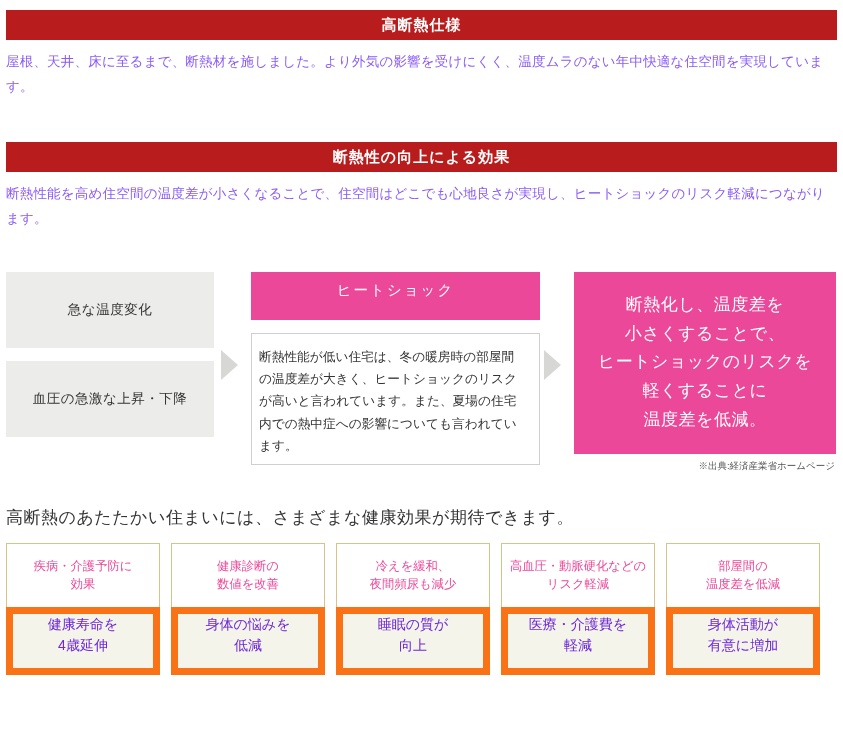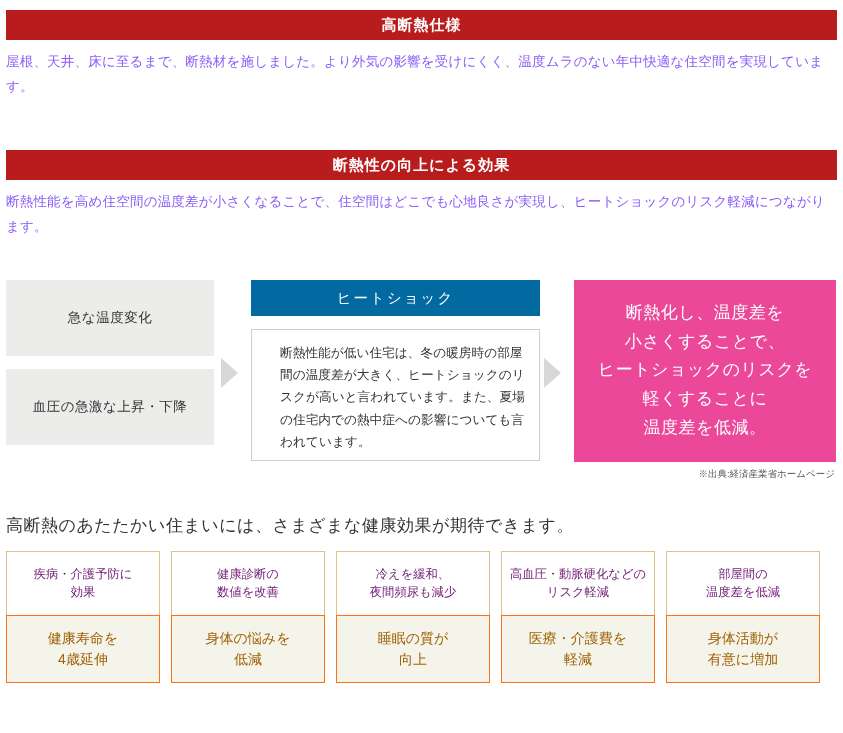--- a/index.html
+++ b/index.html
@@ -27,21 +27,21 @@
     background: #b91c1c;
     color: #ffffff;
     font-size: 15px;
     font-weight: bold;
     text-align: center;
     line-height: 30px;
     height: 30px;
     letter-spacing: 1px;
   }
   .bar1 { margin-top: 10px; }
-  .bar2 { margin-top: 8px; }
+  .bar2 { margin-top: 0; }
 
   .body-text {
     font-size: 13.5px;
     line-height: 1.85;
     color: #8b5cf6;
     margin-top: 10px;
     letter-spacing: 0.2px;
   }
 
   .spacer-a { height: 42px; }
@@ -81,34 +81,34 @@
     border-left: 17px solid #d7d7d5;
   }
 
   .mid-col {
     position: absolute;
     left: 245px;
     top: 0;
     width: 289px;
   }
   .dark-head {
-    background: #0369a1;
+    background: #ec4899;
     color: #ffffff;
     font-size: 14.5px;
     text-align: center;
-    height: 36px;
+    height: 48px;
     line-height: 36px;
     letter-spacing: 2px;
   }
   .mid-body {
     border: 1px solid #cfcfcd;
     border-top: none;
     margin-top: 13px;
     border-top: 1px solid #cfcfcd;
-    padding: 12px 14px 12px 28px;
+    padding: 12px 14px 12px 7px;
     font-size: 12.7px;
     line-height: 1.75;
     color: #333333;
     height: 132px;
     box-sizing: border-box;
   }
 
   .arrow2 {
     position: absolute;
     left: 538px;
@@ -164,34 +164,34 @@
   .card-top {
     border: 1px solid #d9c38a;
     border-bottom: none;
     height: 64px;
     display: flex;
     align-items: center;
     justify-content: center;
     text-align: center;
     font-size: 12.3px;
     line-height: 1.5;
-    color: #701a75;
+    color: #ec4899;
     box-sizing: border-box;
   }
   .card-bottom {
-    border: 1px solid #f97316;
+    border: 7px solid #f97316;
     background: #f4f4ea;
     height: 68px;
     display: flex;
-    align-items: center;
+    align-items: flex-start;
     justify-content: center;
     text-align: center;
     font-size: 14px;
     line-height: 1.5;
-    color: #a16207;
+    color: #6d28d9;
     box-sizing: border-box;
   }
   .nl { display: block; }
 </style>
 </head>
 <body>
 
 <div class="page">
 
   <div class="title-bar bar1">高断熱仕様</div>

